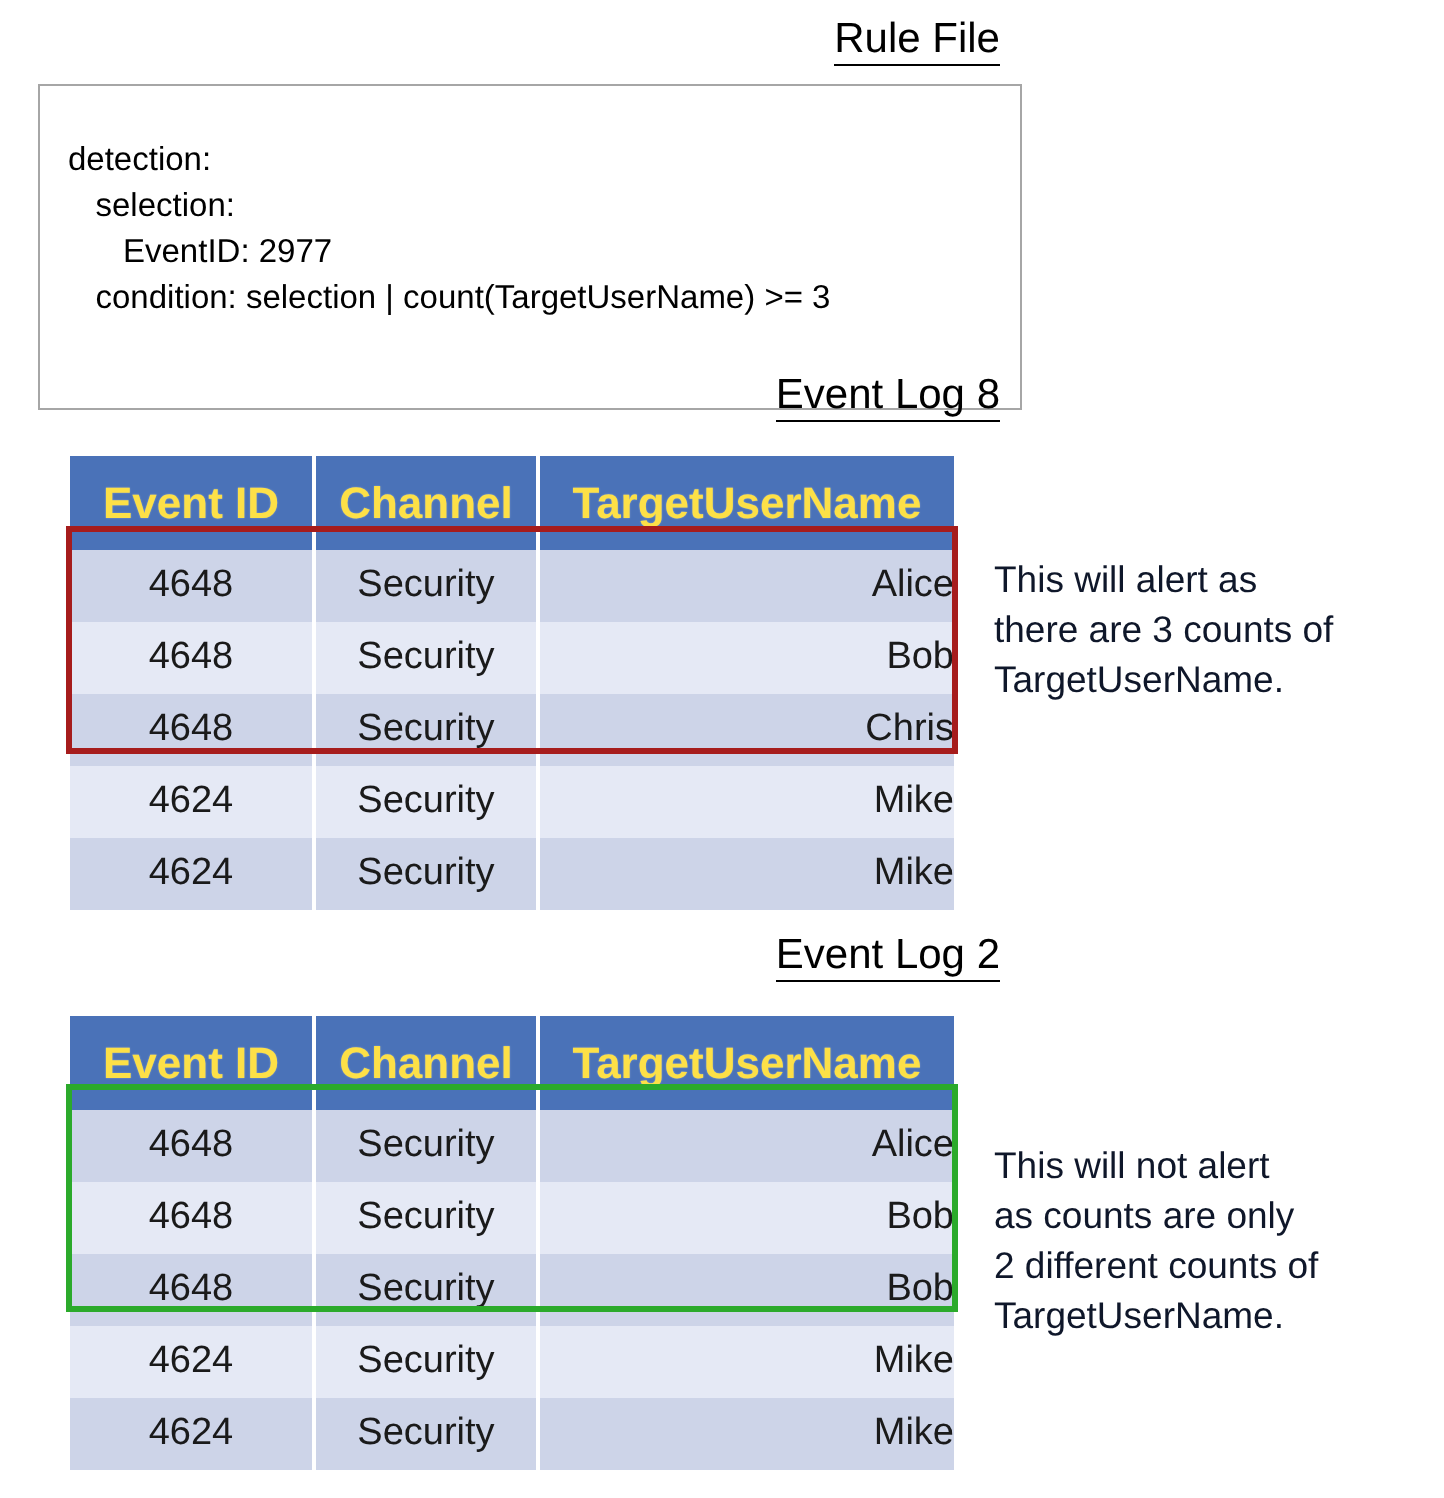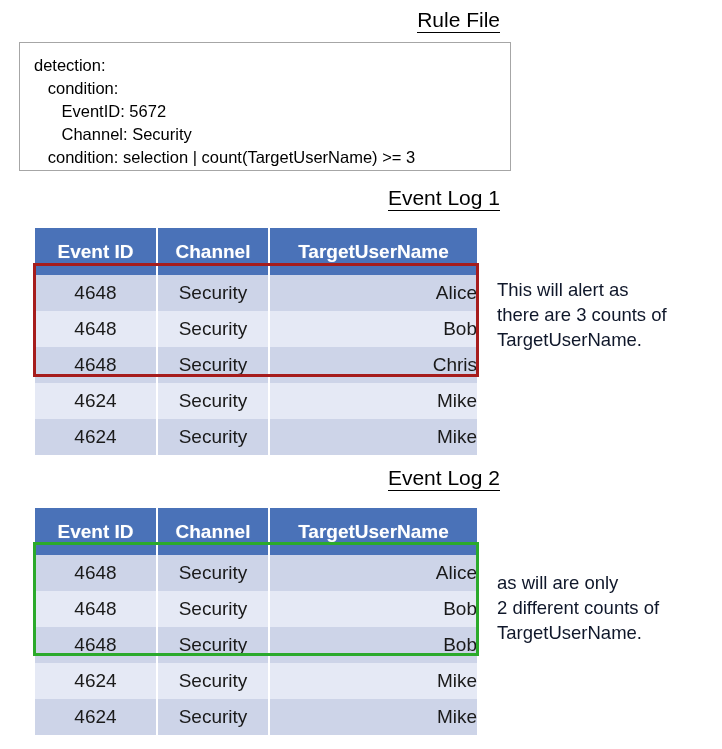--- a/index.html
+++ b/index.html
@@ -34,25 +34,25 @@
   #title-rule-file { top: 8px; }
   #title-log-1     { top: 186px; }
   #title-log-2     { top: 466px; }
 
   
   .rule-box {
     position: absolute;
     left: 19px;
     top: 42px;
     width: 492px;
-    height: 129px;
+    height: 163px;
     box-sizing: border-box;
     border: 1px solid #a6a6a6;
     background: #ffffff;
-    padding: 11px 0 0 14px;
+    padding: 26px 0 0 14px;
   }
   .rule-line {
     font-size: 16.5px;
     line-height: 23px;
     white-space: pre;
     color: #000;
     font-family: "Liberation Sans", sans-serif;
   }
 
   
@@ -66,22 +66,22 @@
   }
   #table-log-1 { top: 228px; }
   #table-log-2 { top: 508px; }
 
   .log-table col.c-eventid { width: 123px; }
   .log-table col.c-channel { width: 112px; }
   .log-table col.c-user    { width: 207px; }
 
   .log-table thead th {
     background: #4A72B8;
-    color: #ffffff;
-    font-size: 19px;
+    color: #fde047;
+    font-size: 22px;
     font-weight: bold;
     height: 47px;
     text-align: center;
     border-right: 2px solid #ffffff;
     padding: 0;
     text-shadow: 0 0 1px rgba(255,255,255,0.35);
   }
   .log-table thead th:last-child { border-right: none; }
 
   .log-table tbody td {
@@ -133,28 +133,27 @@
 </style>
 </head>
 <body>
 
 <div class="section-title" id="title-rule-file">
   <span>Rule File</span>
 </div>
 
 <div class="rule-box">
   <div class="rule-line">detection:</div>
-  <div class="rule-line">   condition:</div>
-  <div class="rule-line">      EventID: 5672</div>
-  <div class="rule-line">      Channel: Security</div>
+  <div class="rule-line">   selection:</div>
+  <div class="rule-line">      EventID: 2977</div>
   <div class="rule-line">   condition: selection | count(TargetUserName) &gt;= 3</div>
 </div>
 
 <div class="section-title" id="title-log-1">
-  <span>Event Log 1</span>
+  <span>Event Log 8</span>
 </div>
 
 <table class="log-table" id="table-log-1">
   <colgroup>
     <col class="c-eventid">
       <col class="c-channel">
       <col class="c-user">
   </colgroup>
   <thead>
     <tr>
@@ -242,16 +241,17 @@
       <td>4624</td>
       <td>Security</td>
       <td>Mike</td>
     </tr>
   </tbody>
 </table>
 
 <div class="highlight-box" id="highlight-noalert"></div>
 
 <div class="note" id="note-no-alert">
-  <div class="note-line">as will are only</div>
+  <div class="note-line">This will not alert</div>
+  <div class="note-line">as counts are only</div>
   <div class="note-line">2 different counts of</div>
   <div class="note-line">TargetUserName.</div>
 </div>
 
 </body></html>

